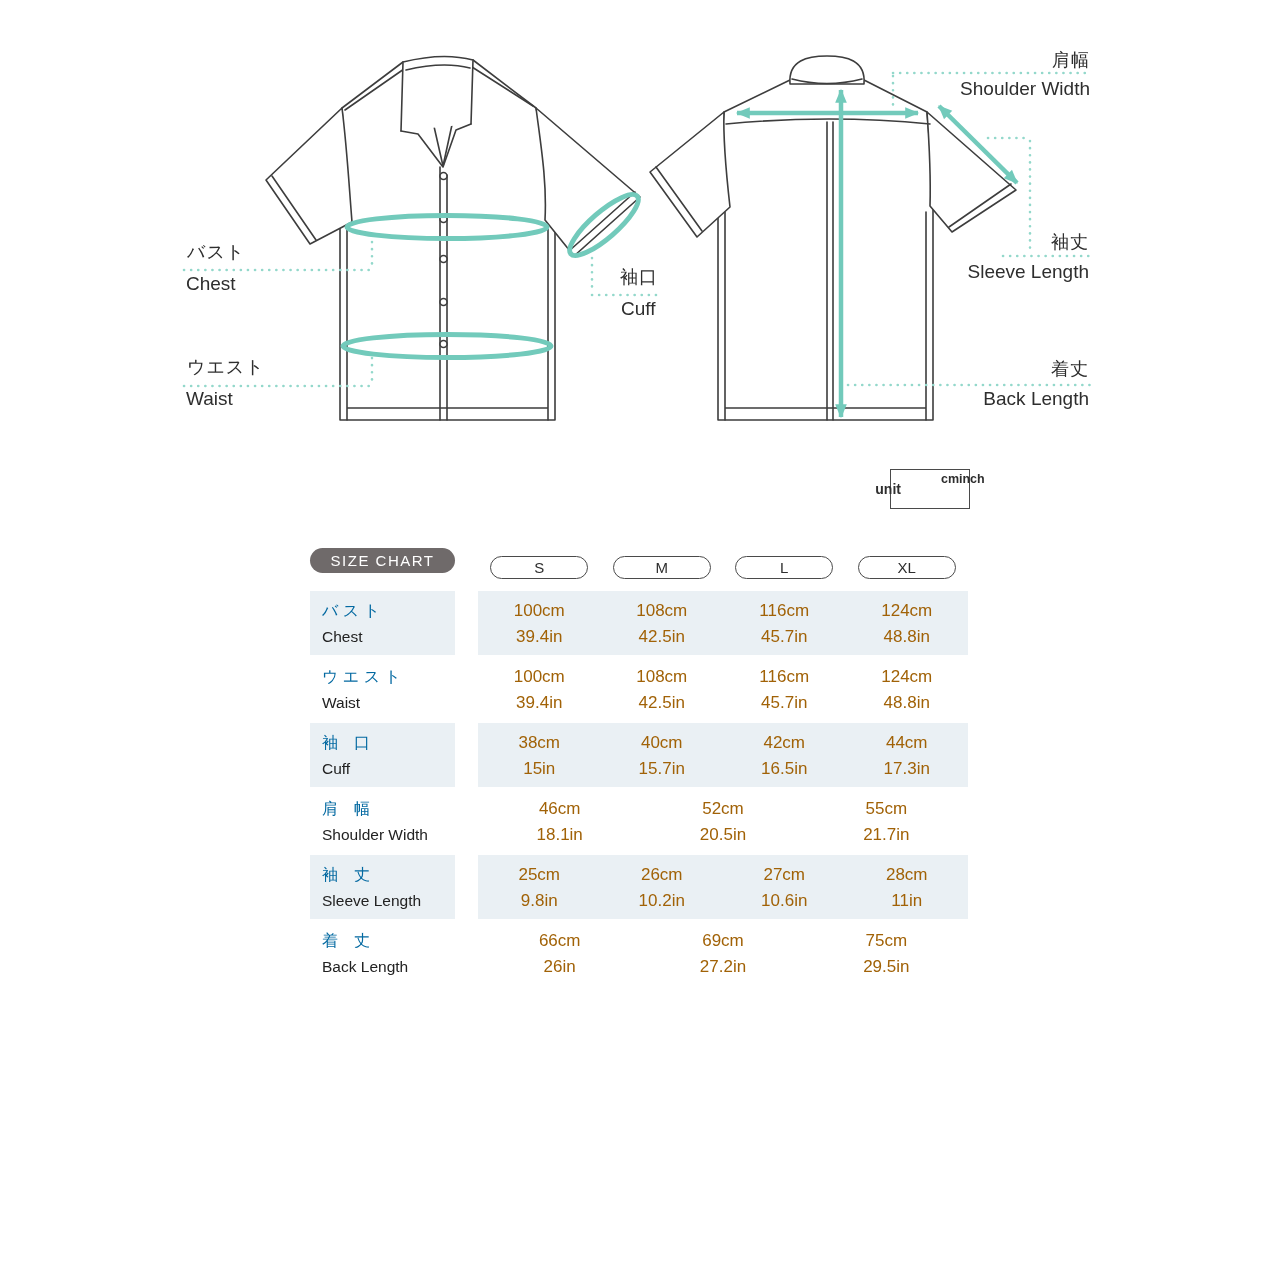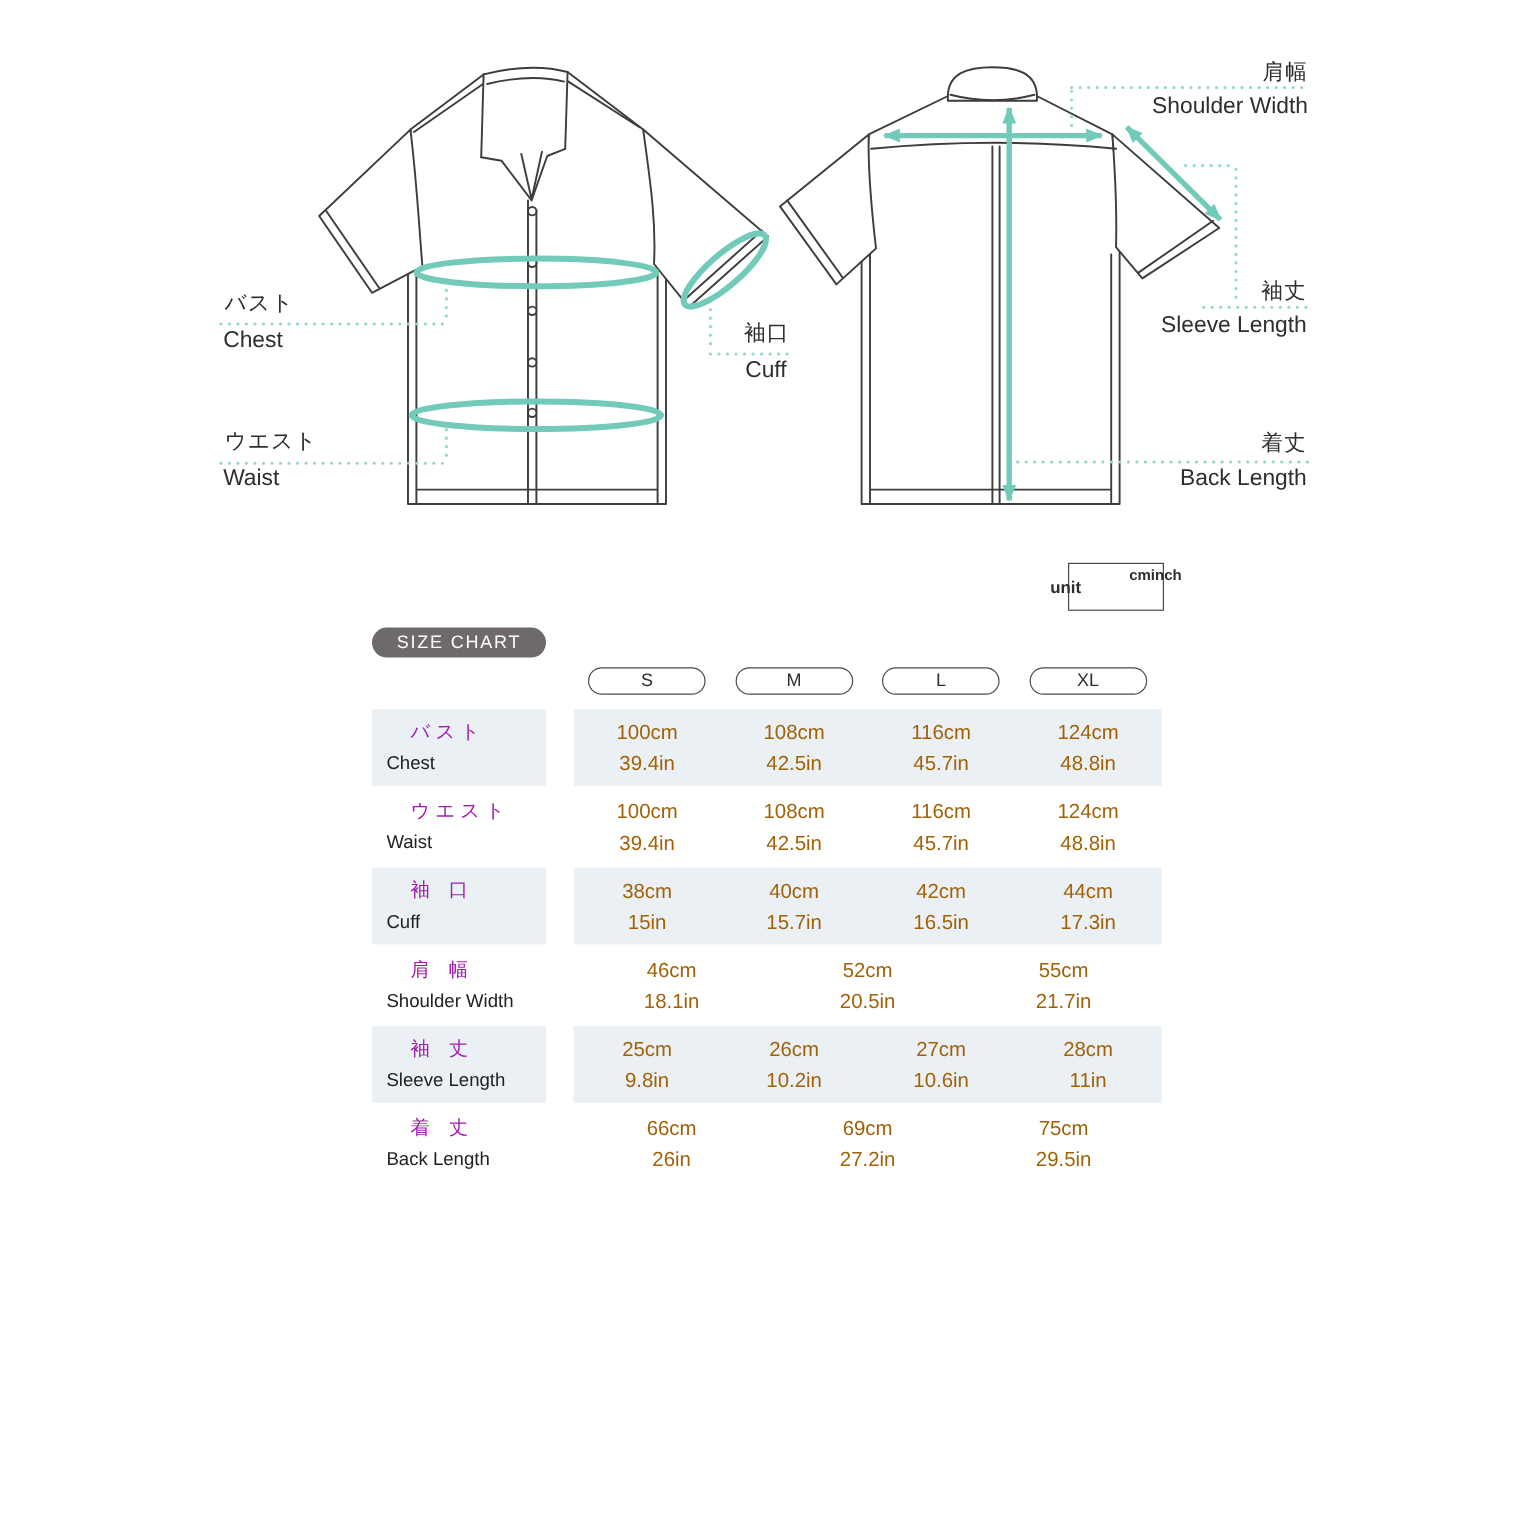--- a/index.html
+++ b/index.html
@@ -17,21 +17,21 @@
   .unit-box{
     position:absolute;left:890px;top:469px;width:80px;height:40px;
     border:1.5px solid #4a4a4a;display:flex;align-items:center;justify-content:center;
     gap:20px;box-sizing:border-box;background:#fff;
   }
   .unit-box .u-label{font-size:14px;font-weight:700;}
   .unit-box .u-col{display:flex;justify-content:space-between;height:32px;}
   .unit-box .u-col span{font-size:12.5px;font-weight:700;line-height:1;}
   
   .title-pill{
-    position:absolute;left:310px;top:523px;width:145px;height:25px;border-radius:13px;
+    position:absolute;left:310px;top:548px;width:145px;height:25px;border-radius:13px;
     background:#6f6a6a;color:#ffffff;font-size:15px;letter-spacing:1.5px;
     display:flex;align-items:center;justify-content:center;
   }
   .collection-pill{
     position:absolute;left:478px;top:520px;width:490px;height:26px;border-radius:14px;
     border:1.3px solid #4a4a4a;box-sizing:border-box;font-size:14.5px;
     display:flex;align-items:center;justify-content:center;background:#fff;
   }
   .sizes-row{position:absolute;left:478px;top:556px;width:490px;display:flex;}
   .scol{flex:1;display:flex;justify-content:center;}
@@ -39,21 +39,21 @@
     width:98px;height:23px;border-radius:12px;border:1.3px solid #4a4a4a;box-sizing:border-box;
     font-size:15px;display:flex;align-items:center;justify-content:center;background:#fff;
   }
   
   .rows{position:absolute;left:310px;top:591px;width:658px;}
   .trow{display:flex;height:64px;margin-bottom:2px;}
   .trow .labelcell{width:145px;padding:7px 0 0 12px;box-sizing:border-box;}
   .trow .gap{width:23px;}
   .trow .valuescell{width:490px;display:flex;padding-top:7px;box-sizing:border-box;}
   .trow.shaded .labelcell,.trow.shaded .valuescell{background:#eaf0f4;}
-  .labelcell .jp{font-size:16px;line-height:26px;color:#a21caf;margin-left:20px;}
+  .labelcell .jp{font-size:16px;line-height:26px;color:#0369a1;}
   .labelcell .en{font-size:15.5px;line-height:26px;color:#222;}
   .vcol{flex:1;text-align:center;}
   .vcol .cm,.vcol .inch{font-size:17px;line-height:26px;color:#a16207;}
 </style>
 </head>
 <body>
 
 <div id="canvas">
 
   <svg id="diagram" width="1280" height="470" viewBox="0 0 1280 470">

